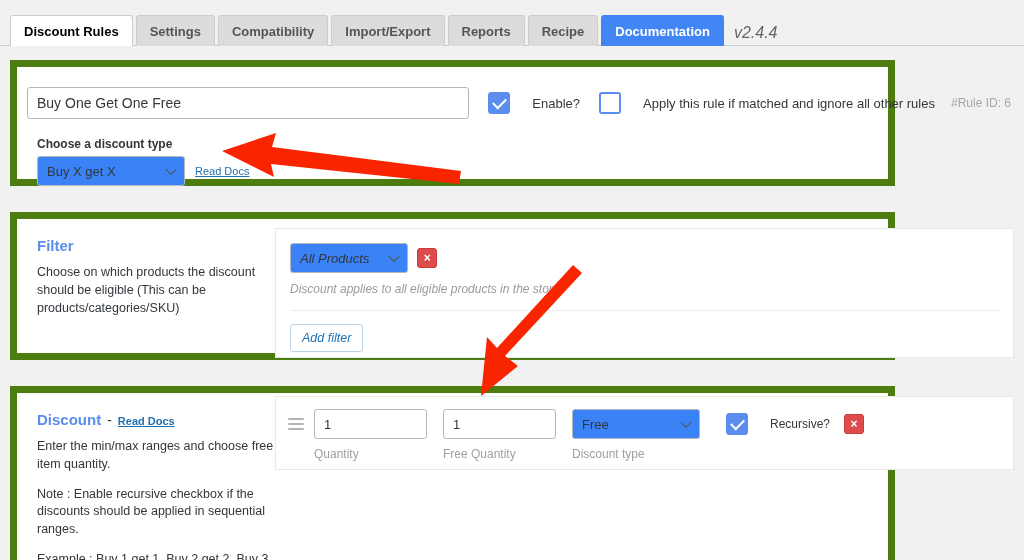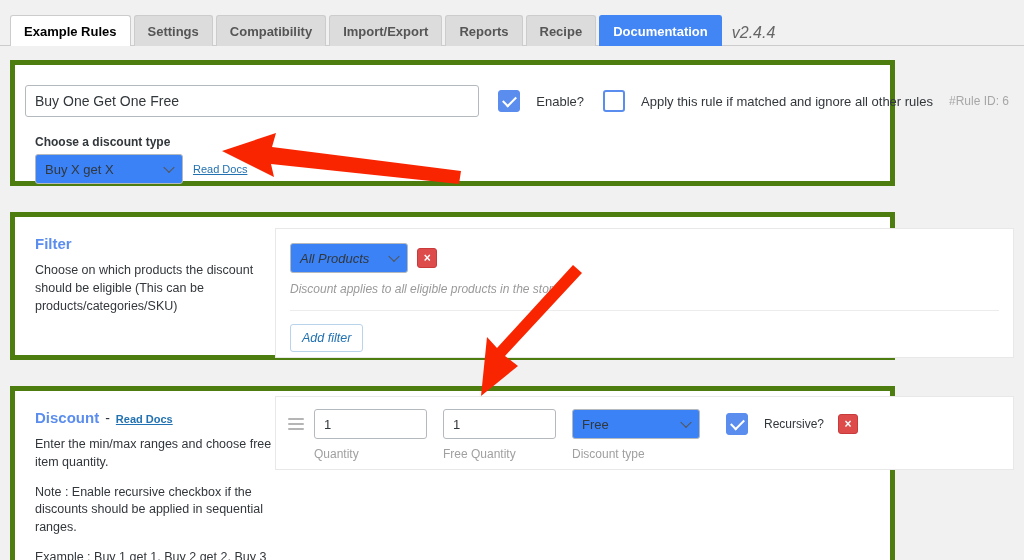--- a/index.html
+++ b/index.html
@@ -68,21 +68,21 @@
     white-space: nowrap;
     font-style: italic;
   }
 
   
   .panel {
     position: absolute;
     left: 10px;
     width: 885px;
     background: #fff;
-    border: 5px solid #4d7c0f;
+    border: 7px solid #4d7c0f;
     box-sizing: border-box;
   }
   #panel-general { top: 60px; height: 126px; }
   #panel-filter  { top: 212px; height: 148px; }
   #panel-discount{ top: 386px; height: 190px; }
 
   
   .rule-row {
     position: absolute;
     left: 10px; top: 20px;
@@ -128,21 +128,21 @@
   }
   .cb .tick {
     display: block;
     width: 11px; height: 6px;
     border-left: 2px solid #fff;
     border-bottom: 2px solid #fff;
     transform: rotate(-45deg);
     margin-top: -3px;
   }
   .cb-label {
-    margin-left: 16px;
+    margin-left: 22px;
     font-size: 13px;
     color: #32373c;
     white-space: nowrap;
   }
   .rule-id {
     margin-left: 16px;
     font-size: 12px;
     color: #a7a7a7;
     white-space: nowrap;
   }
@@ -332,21 +332,21 @@
     position: absolute;
     left: 0; top: 0;
     width: 1024px; height: 560px;
     pointer-events: none;
   }
 </style>
 </head>
 <body>
 
 <div class="tabbar">
-  <div class="tab active"><span>Example Rules</span></div>
+  <div class="tab active"><span>Discount Rules</span></div>
   <div class="tab"><span>Settings</span></div>
   <div class="tab"><span>Compatibility</span></div>
   <div class="tab"><span>Import/Export</span></div>
   <div class="tab"><span>Reports</span></div>
   <div class="tab"><span>Recipe</span></div>
   <div class="tab accent"><span>Documentation</span></div>
   <div class="version">v2.4.4</div>
 </div>
 
 <div class="panel" id="panel-general">

